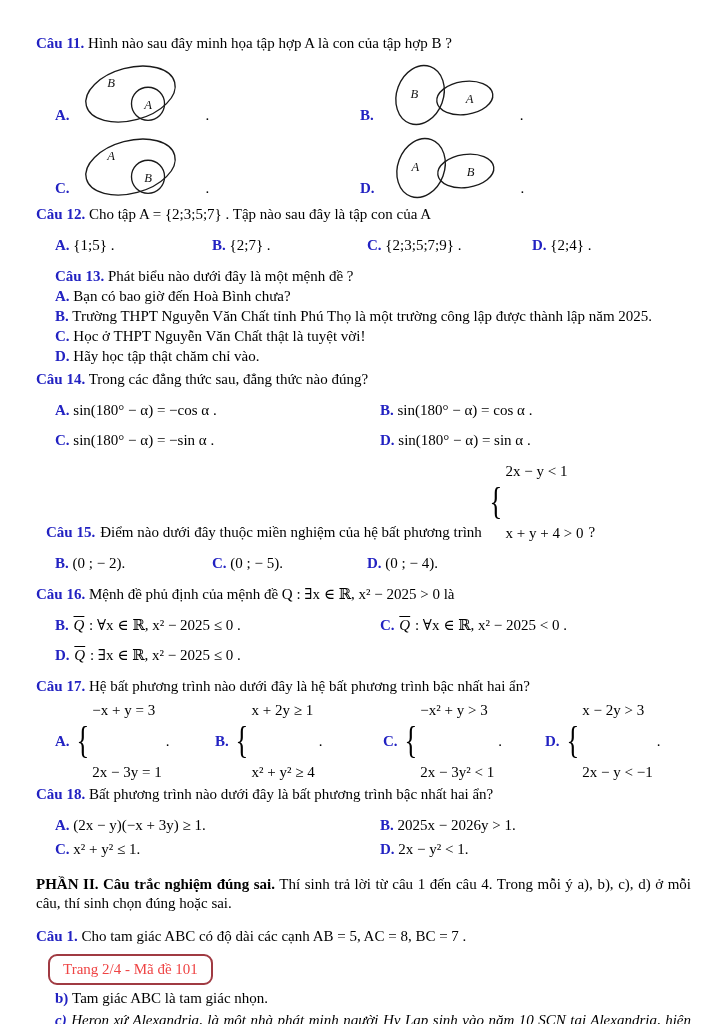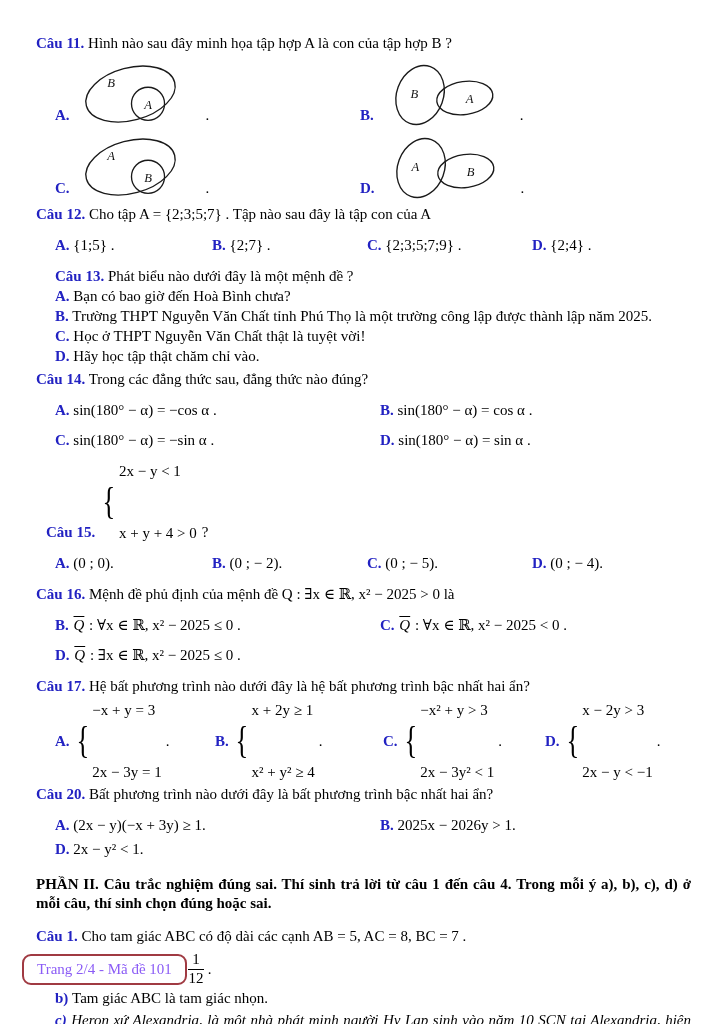--- a/index.html
+++ b/index.html
@@ -34,30 +34,30 @@
   .opts-sys .cell{display:flex;align-items:center;gap:4px;}
   .q15line{display:flex;align-items:flex-end;gap:5px;margin:6px 0 4px 10px;}
   .frac{display:inline-block;vertical-align:middle;text-align:center;line-height:1.05;margin:0 4px;}
   .frac .num{display:block;border-bottom:1.3px solid #000;padding:0 4px 1px 4px;}
   .frac .den{display:block;padding-top:1px;}
   .sq{white-space:nowrap;}
   .sq .sign{font-size:1.18em;}
   .sq .rad{border-top:1.3px solid currentColor;padding:0 2px 0 1px;margin-left:-1px;}
   .ovl{text-decoration:overline;font-style:italic;padding:0 1px;}
   
-  .part2{margin:16px 0 2px 0;text-align:justify;font-weight:bold;}
+  .part2{margin:16px 0 2px 0;text-align:justify;}
   .p2q1-line{margin:14px 0 6px 0;}
   .subline{padding-left:19px;margin:2px 0;display:flex;align-items:center;}
   .c-para{padding-left:0;text-indent:19px;text-align:justify;font-style:italic;margin:3px 0 2px 0;}
   .closing{margin:10px 0 0 0;}
   
   .footer{
-    position:absolute;left:22px;top:954px;
+    position:absolute;left:48px;top:954px;
     border:2px solid #a03a42;border-radius:9px;
-    padding:4px 13px;color:#8b5cf6;font-size:15px;background:#fff;
+    padding:4px 13px;color:#ef4444;font-size:15px;background:#fff;
   }
 </style>
 </head>
 <body>
 
 <div class="page">
 
   <div>
     <p class="qline"><b class="qlabel">Câu 11.</b> <span>Hình nào sau đây minh họa tập hợp A là con của tập hợp B ?</span></p>
     <div class="venn-grid">
@@ -128,31 +128,31 @@
       <span><b class="opt-k">A.</b> <span>sin(180° − α) = −cos α .</span></span>
       <span><b class="opt-k">B.</b> <span>sin(180° − α) = cos α .</span></span>
       <span><b class="opt-k">C.</b> <span>sin(180° − α) = −sin α .</span></span>
       <span><b class="opt-k">D.</b> <span>sin(180° − α) = sin α .</span></span>
     </div>
   </div>
 
   <div>
     <div class="q15line">
       <b class="qlabel">Câu 15.</b>
+      <span>Điểm nào dưới đây thuộc miền nghiệm của hệ bất phương trình</span>
       <span class="sys">
         <span class="brace">{</span>
         <span class="rows">
           <span>2x − y &lt; 1</span>
           <span>x + y + 4 &gt; 0</span>
         </span>
       </span>
       <span>?</span>
     </div>
     <div class="opts4">
-      <span><b class="opt-k">A.</b> <span>(0 ; 0).</span></span>
       <span><b class="opt-k">B.</b> <span>(0 ; − 2).</span></span>
       <span><b class="opt-k">C.</b> <span>(0 ; − 5).</span></span>
       <span><b class="opt-k">D.</b> <span>(0 ; − 4).</span></span>
     </div>
   </div>
 
   <div>
     <p class="qline"><b class="qlabel">Câu 16.</b> <span>Mệnh đề phủ định của mệnh đề Q : ∃x ∈ ℝ, x² − 2025 &gt; 0  là</span></p>
     <div class="opts2">
       <span><b class="opt-k">B.</b> <span class="ovl">Q</span><span> : ∀x ∈ ℝ, x² − 2025 ≤ 0 .</span></span>
@@ -205,24 +205,25 @@
               <span>x − 2y &gt; 3</span>
               <span>2x − y &lt; −1</span>
             </span>
           </span>
         <span>.</span>
       </span>
     </div>
   </div>
 
   <div>
-    <p class="qline"><b class="qlabel">Câu 20.</b> <span>Bất phương trình nào dưới đây là bất phương trình bậc nhất hai ẩn?</span></p>
+    <p class="qline"><b class="qlabel">Câu 18.</b> <span>Bất phương trình nào dưới đây là bất phương trình bậc nhất hai ẩn?</span></p>
     <div class="opts2" style="row-gap:5px;">
       <span><b class="opt-k">A.</b> <span>(2x − y)(−x + 3y) ≥ 1.</span></span>
       <span><b class="opt-k">B.</b> <span>2025x − 2026y &gt; 1.</span></span>
+      <span><b class="opt-k">C.</b> <span>x² + y² ≤ 1.</span></span>
       <span><b class="opt-k">D.</b> <span>2x − y² &lt; 1.</span></span>
     </div>
   </div>
 
   <p class="part2"><b>PHẦN II. Câu trắc nghiệm đúng sai.</b><span> Thí sinh trả lời từ câu 1 đến câu 4. Trong mỗi ý a), b), c), d) ở mỗi câu, thí sinh chọn đúng hoặc sai.</span></p>
 
   <div>
     <p class="qline p2q1-line"><b class="qlabel">Câu 1.</b> <span>Cho tam giác ABC có độ dài các cạnh AB = 5, AC = 8, BC = 7 .</span></p>
 
     <div class="subline">

